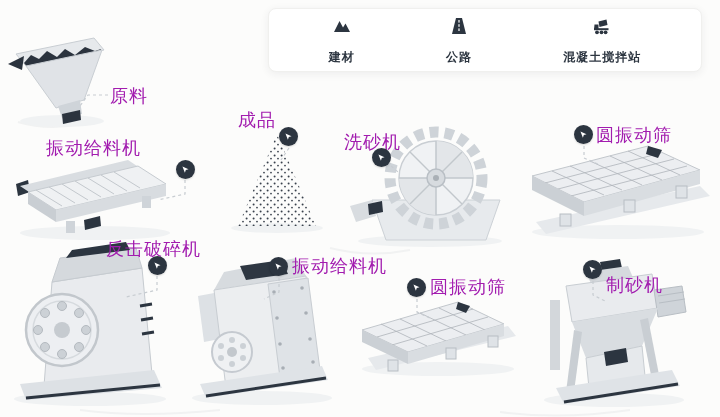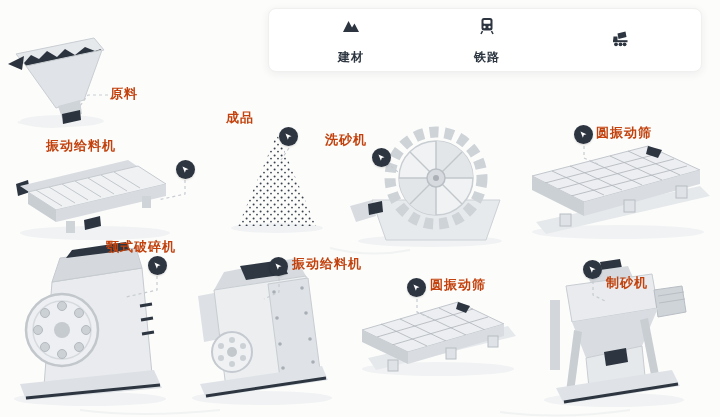--- a/index.html
+++ b/index.html
@@ -6,21 +6,21 @@
   body{
     width:720px;height:417px;
     font-family:"Liberation Sans","DejaVu Sans",sans-serif;
     background:#fcfcfb;
     position:relative;overflow:hidden;
   }
   .stage{position:absolute;inset:0;width:720px;height:417px;}
   svg.scene{position:absolute;left:0;top:0;}
   .label{
     position:absolute;
-    font-size:13px;font-weight:700;color:#c2410c;
+    font-size:18px;font-weight:400;color:#a21caf;
     letter-spacing:1px;white-space:nowrap;line-height:1;
   }
   .badge{
     position:absolute;width:19px;height:19px;border-radius:50%;
     background:#2c3540;display:flex;align-items:center;justify-content:center;
     box-shadow:0 1px 2px rgba(0,0,0,.15);
   }
   .badge svg{display:block;}
   .legend{
     position:absolute;left:268px;top:8px;width:434px;height:64px;
@@ -252,52 +252,49 @@
       <span>
         <svg width="22" height="22" viewBox="0 0 22 22" fill="#2c3540">
             <path d="M3 17 L8.5 6 L12 12.5 L14.5 8.5 L19 17 Z"></path>
           </svg>
       </span>
       <span class="txt">建材</span>
     </div>
     <div class="legend-item">
       <span>
         <svg width="22" height="22" viewBox="0 0 22 22">
-            <rect x="5.5" y="3" width="11" height="12.5" rx="2.5" fill="#2c3540"></rect>
-            <rect x="7.5" y="5" width="7" height="3.8" rx="0.8" fill="#fff"></rect>
-            <circle cx="8.5" cy="12" r="1.2" fill="#fff"></circle>
-            <circle cx="13.5" cy="12" r="1.2" fill="#fff"></circle>
-            <g stroke="#2c3540" stroke-width="1.5">
-              <line x1="6.5" y1="16" x2="5" y2="19"></line>
-              <line x1="15.5" y1="16" x2="17" y2="19"></line>
-            </g>
+            <path d="M8 3 H14 L18 19 H4 Z" fill="#2c3540"></path>
+            <rect x="10.4" y="5" width="1.2" height="2.6" fill="#fff"></rect>
+            <rect x="10.4" y="9.2" width="1.2" height="2.6" fill="#fff"></rect>
+            <rect x="10.4" y="13.4" width="1.2" height="2.6" fill="#fff"></rect>
           </svg>
       </span>
-      <span class="txt">铁路</span>
+      <span class="txt">公路</span>
     </div>
     <div class="legend-item">
       <span>
         <svg width="22" height="22" viewBox="0 0 22 22" fill="#2c3540">
             <path d="M7.5 6.5 L15.5 4.5 L16.5 10 L8.5 12 Z"></path>
             <path d="M3.5 9.5 H7.5 V14.5 H3 Z"></path>
             <rect x="3" y="13.2" width="14.5" height="2"></rect>
             <circle cx="6" cy="17.3" r="1.9"></circle>
             <circle cx="10.5" cy="17.3" r="1.9"></circle>
             <circle cx="14.6" cy="17.3" r="1.9"></circle>
           </svg>
       </span>
+      <span class="txt">混凝土搅拌站</span>
     </div>
   </div>
 
   <div class="label" style="left:110px;top:87px">原料</div>
   <div class="label" style="left:46px;top:139px">振动给料机</div>
-  <div class="label" style="left:226px;top:111px">成品</div>
-  <div class="label" style="left:325px;top:133px">洗砂机</div>
+  <div class="label" style="left:238px;top:111px">成品</div>
+  <div class="label" style="left:344px;top:133px">洗砂机</div>
   <div class="label" style="left:596px;top:126px">圆振动筛</div>
-  <div class="label" style="left:106px;top:240px">颚式破碎机</div>
+  <div class="label" style="left:106px;top:240px">反击破碎机</div>
   <div class="label" style="left:292px;top:257px">振动给料机</div>
   <div class="label" style="left:430px;top:278px">圆振动筛</div>
   <div class="label" style="left:606px;top:276px">制砂机</div>
 
   <div class="badge" style="left:176px;top:160px">
     <svg width="11" height="11" viewBox="0 0 18 18">
         <path d="M4 4 L14 8.5 L9.5 10 L8 14.5 Z" fill="#fff"></path>
       </svg>
   </div>
   <div class="badge" style="left:279px;top:127px">

